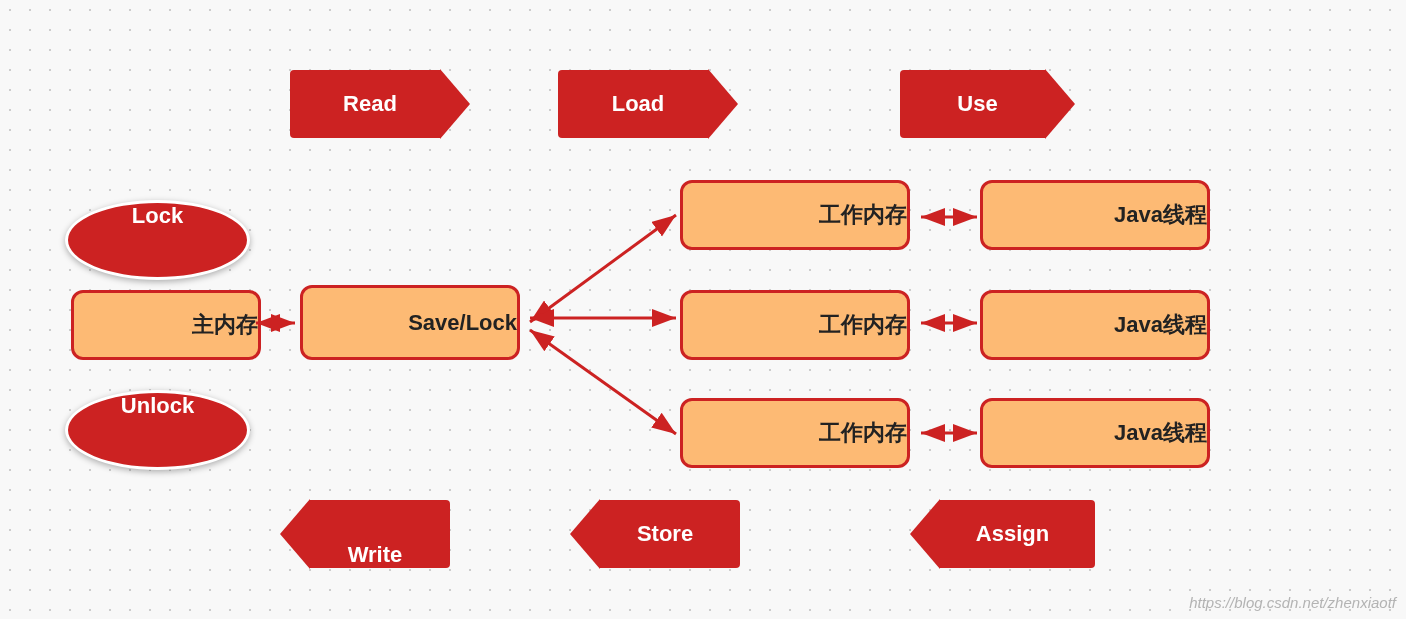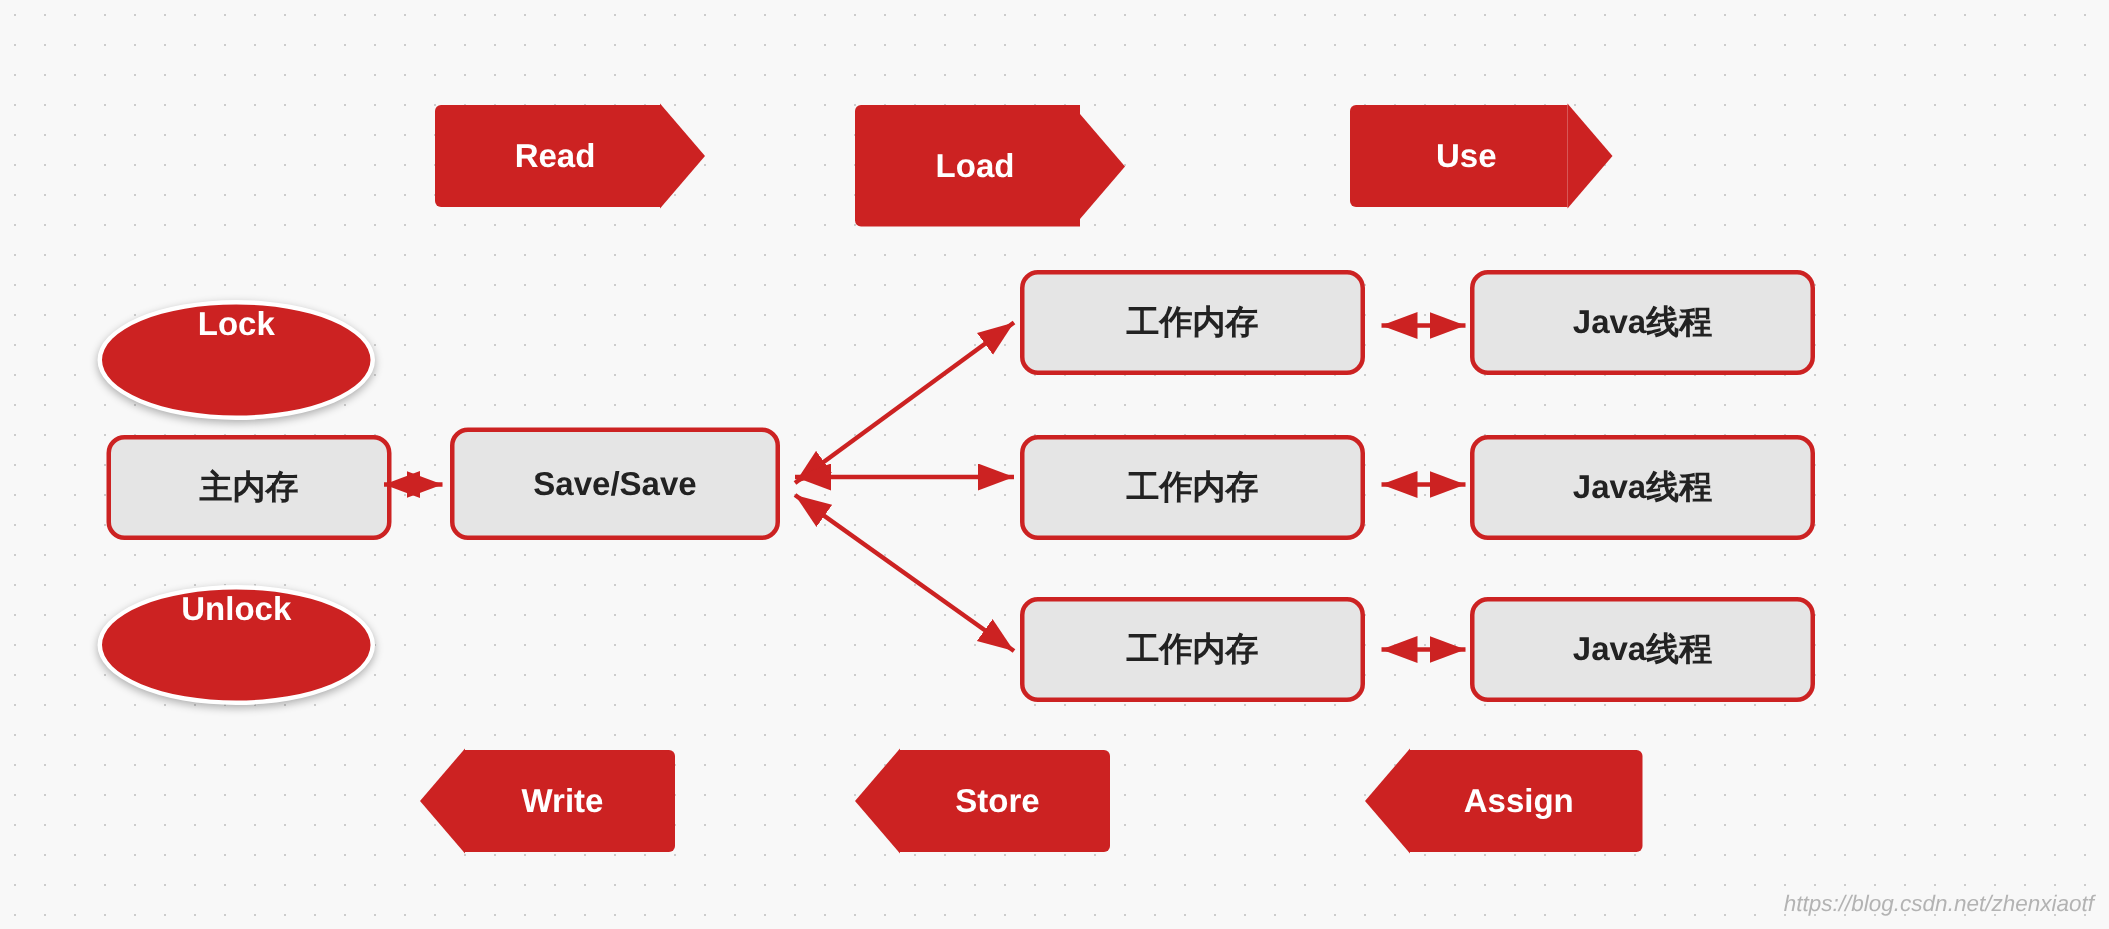--- a/index.html
+++ b/index.html
@@ -108,26 +108,26 @@
       color: white;
       font-weight: bold;
       font-size: 22px;
       border: 3px solid white;
       box-shadow: 0 2px 6px rgba(0,0,0,0.3);
     }
 
     
     .box {
       position: absolute;
-      background: #e5e5e5;
+      background: #fdba74;
       border: 3px solid #cc2222;
       border-radius: 12px;
       display: flex;
       align-items: center;
-      justify-content: center;
+      justify-content: flex-end;
       font-weight: bold;
       font-size: 22px;
       color: #222;
     }
 
     .watermark {
       position: absolute;
       bottom: 8px;
       right: 10px;
       font-size: 15px;
@@ -135,42 +135,42 @@
       font-style: italic;
     }
   </style>
 </head>
 <body>
 
 <div class="arrow-right" style="left: 290px; top: 70px; width: 180px; height: 68px;">
   <span>Read</span>
 </div>
 
-<div class="arrow-right" style="left: 570px; top: 70px; width: 180px; height: 81px;">
+<div class="arrow-right" style="left: 558px; top: 70px; width: 180px; height: 68px;">
   <span>Load</span>
 </div>
 
 <div class="arrow-right" style="left: 900px; top: 70px; width: 175px; height: 68px;">
   <span>Use</span>
 </div>
 
 <div class="oval" style="left: 65px; top: 200px; width: 185px; height: 80px;">
   <span>Lock</span>
 </div>
 
 <div class="box" style="left: 55px; top: 290px; width: 190px; height: 70px; margin-left: 16px;">
   <span>主内存</span>
 </div>
 
 <div class="oval" style="left: 65px; top: 390px; width: 185px; height: 80px;">
   <span>Unlock</span>
 </div>
 
 <div class="box" style="left: 300px; top: 285px; width: 220px; height: 75px;">
-  <span>Save/Save</span>
+  <span>Save/Lock</span>
 </div>
 
 <div class="box" style="left: 680px; top: 180px; width: 230px; height: 70px;">
   <span>工作内存</span>
 </div>
 
 <div class="box" style="left: 680px; top: 290px; width: 230px; height: 70px;">
   <span>工作内存</span>
 </div>
 
@@ -267,21 +267,21 @@
     <marker id="arrowL7" markerWidth="8" markerHeight="8" refX="0" refY="3" orient="auto">
       <path d="M8,0 L0,3 L8,6 Z" fill="#cc2222"></path>
     </marker>
     <marker id="arrowR7" markerWidth="8" markerHeight="8" refX="8" refY="3" orient="auto">
       <path d="M0,0 L8,3 L0,6 Z" fill="#cc2222"></path>
     </marker>
   </defs>
   <line x1="8" y1="15" x2="64" y2="15" stroke="#cc2222" stroke-width="3" marker-start="url(#arrowL7)" marker-end="url(#arrowR7)"></line>
 </svg>
 
-<div class="arrow-left" style="left: 280px; top: 500px; width: 170px; height: 68px;">
+<div class="arrow-left" style="left: 280px; top: 500px; width: 170px; height: 68px; align-items: flex-end;">
   <span>Write</span>
 </div>
 
 <div class="arrow-left" style="left: 570px; top: 500px; width: 170px; height: 68px; justify-content: center;">
   <span>Store</span>
 </div>
 
 <div class="arrow-left" style="left: 910px; top: 500px; width: 185px; height: 68px;">
   <span>Assign</span>
 </div>

